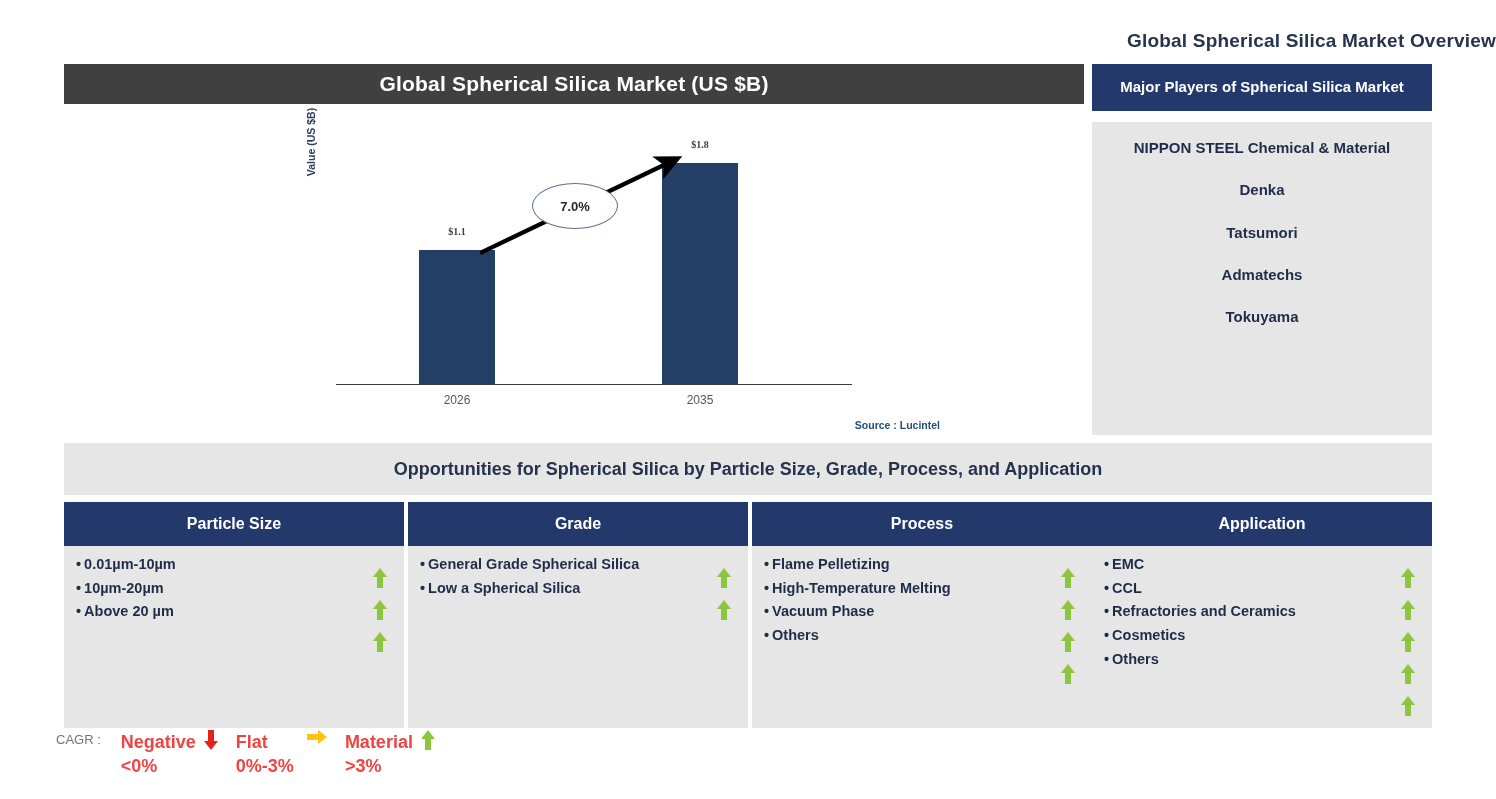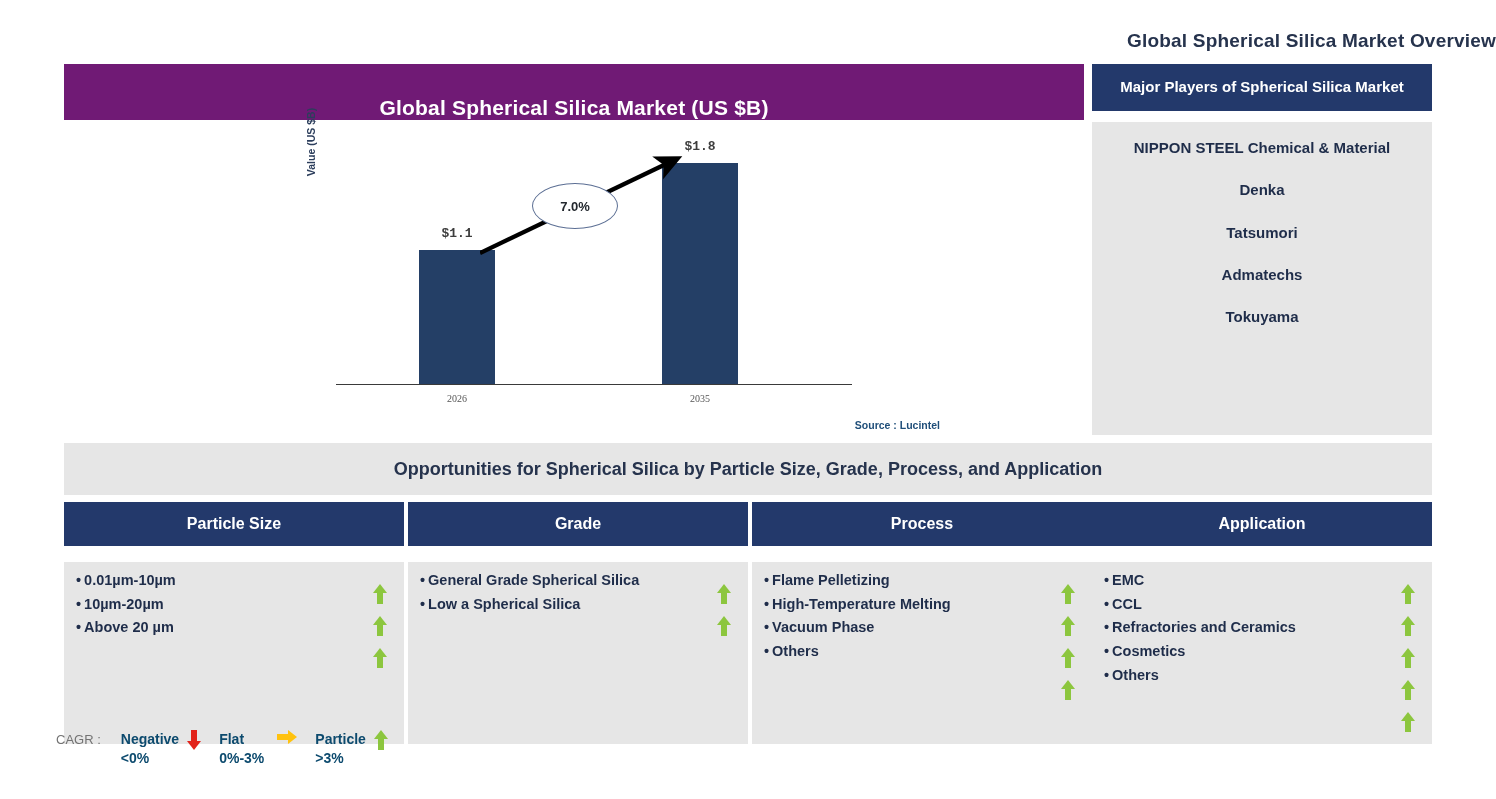--- a/index.html
+++ b/index.html
@@ -26,23 +26,23 @@
     color: #26334d;
     letter-spacing: .2px;
   }
 
   
   #chart-panel {
     left: 64px; top: 64px; width: 1020px; height: 375px;
     background: #ffffff;
   }
   #chart-header {
-    left: 64px; top: 64px; width: 1020px; height: 56px;
-    background: #701a75;
-    display: flex; align-items: flex-end; justify-content: center;
+    left: 64px; top: 64px; width: 1020px; height: 40px;
+    background: #404040;
+    display: flex; align-items: center; justify-content: center;
   }
   #chart-header-title {
     color: #ffffff; font-size: 21px; font-weight: bold; letter-spacing: .2px;
   }
 
   #y-axis-label {
     left: 305px; top: 170px;
     width: 120px; height: 16px;
     transform: rotate(-90deg);
     transform-origin: 16px 16px;
@@ -54,30 +54,30 @@
   #axis-line {
     left: 336px; top: 384px; width: 516px; height: 1px;
     background: #3a3a3a;
   }
 
   .bar { background: #243f66; }
   #bar-2026 { left: 419px; top: 250px; width: 76px; height: 134px; }
   #bar-2035 { left: 662px; top: 163px; width: 76px; height: 221px; }
 
   .bar-value {
-    font-size: 13px; font-weight: bold; color: #3d3d3d;
-    font-family: Liberation Mono, monospace;
+    font-size: 10px; font-weight: bold; color: #3d3d3d;
+    font-family: Liberation Serif, serif;
     text-align: center; width: 90px;
   }
   #value-2026 { left: 412px; top: 226px; }
   #value-2035 { left: 655px; top: 139px; }
 
   .x-tick {
-    font-size: 10px; color: #555555;
-    font-family: Liberation Serif, serif;
+    font-size: 12px; color: #555555;
+    font-family: Liberation Sans, sans-serif;
     text-align: center; width: 90px;
   }
   #tick-2026 { left: 412px; top: 393px; }
   #tick-2035 { left: 655px; top: 393px; }
 
   #cagr-arrow-svg { left: 480px; top: 150px; width: 210px; height: 115px; }
 
   #cagr-bubble {
     left: 532px; top: 183px; width: 84px; height: 44px;
     border: 1.3px solid #5c6f94;
@@ -140,21 +140,20 @@
     display: flex; align-items: center; justify-content: center;
   }
   .cat-header-label {
     color: #ffffff; font-size: 16px; font-weight: bold;
   }
   .cat-body {
     background: #e6e6e6;
     height: 172px;
     position: relative;
     padding: 10px 0 0 0;
-    margin-top: 16px;
   }
   .cat-item {
     position: relative;
     font-size: 14.5px; font-weight: bold; color: #1f2d4a;
     line-height: 1.15;
     padding: 0 44px 0 12px;
     margin-bottom: 7px;
   }
   .cat-item .bullet { margin-right: 3px; }
 
@@ -217,21 +216,21 @@
   #cagr-legend-label {
     font-size: 13px; color: #737373;
     margin-right: 20px; padding-top: 2px;
     white-space: nowrap;
   }
   .legend-entry {
     display: flex; align-items: flex-start;
     margin-right: 10px;
   }
   .legend-text {
-    font-size: 14px; font-weight: bold; color: #0c4a6e;
+    font-size: 18px; font-weight: bold; color: #ef4444;
     line-height: 1.35;
     white-space: nowrap;
   }
   .legend-icon {
     margin: 0 8px 0 8px;
   }
 </style>
 </head>
 <body>
 
@@ -394,20 +393,20 @@
       <div class="legend-text">
         <div>Flat</div>
         <div>0%-3%</div>
       </div>
       <div class="legend-icon">
         <span class="arr arr-right"></span>
       </div>
     </div>
     <div class="legend-entry">
       <div class="legend-text">
-        <div>Particle</div>
+        <div>Material</div>
         <div>&gt;3%</div>
       </div>
       <div class="legend-icon">
         <span class="arr arr-up"></span>
       </div>
     </div>
   </div>
 
 </body></html>

